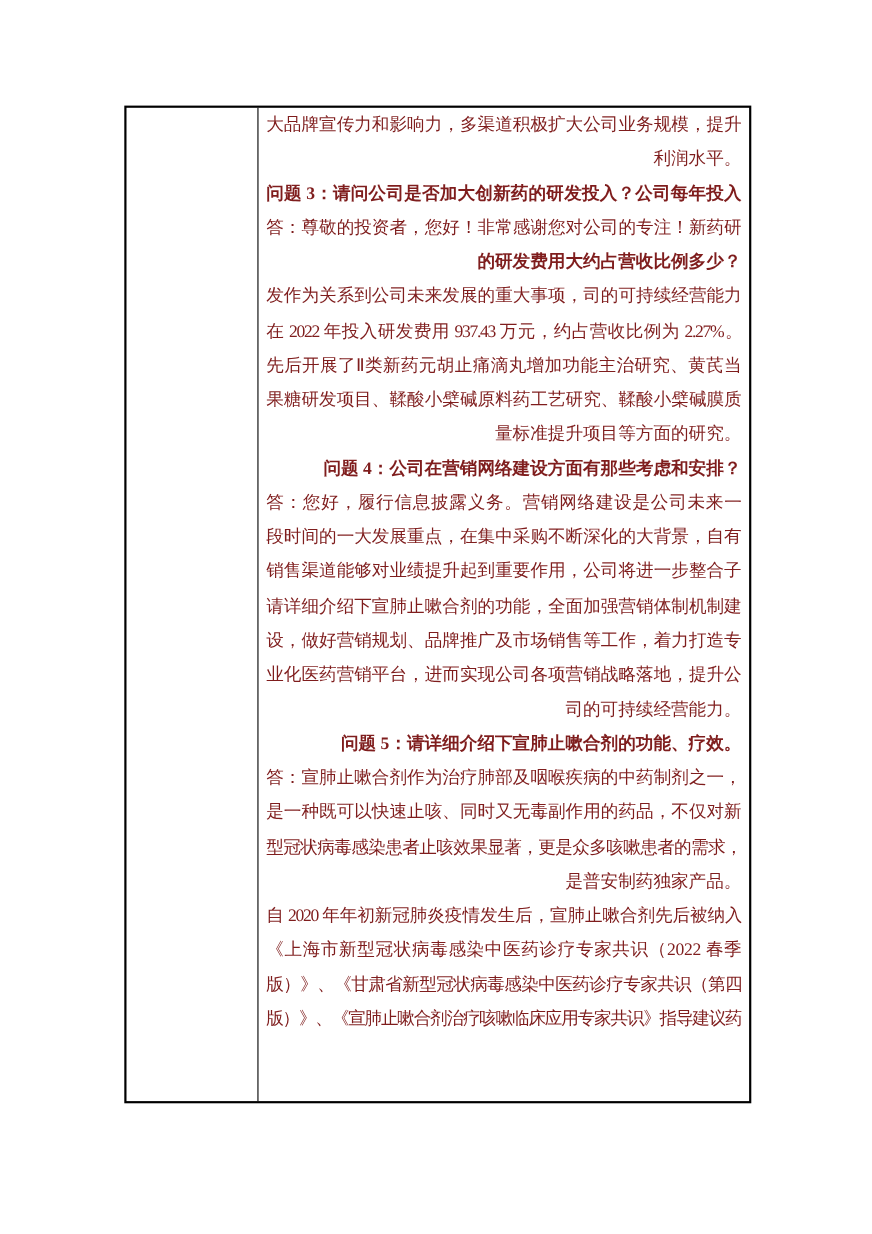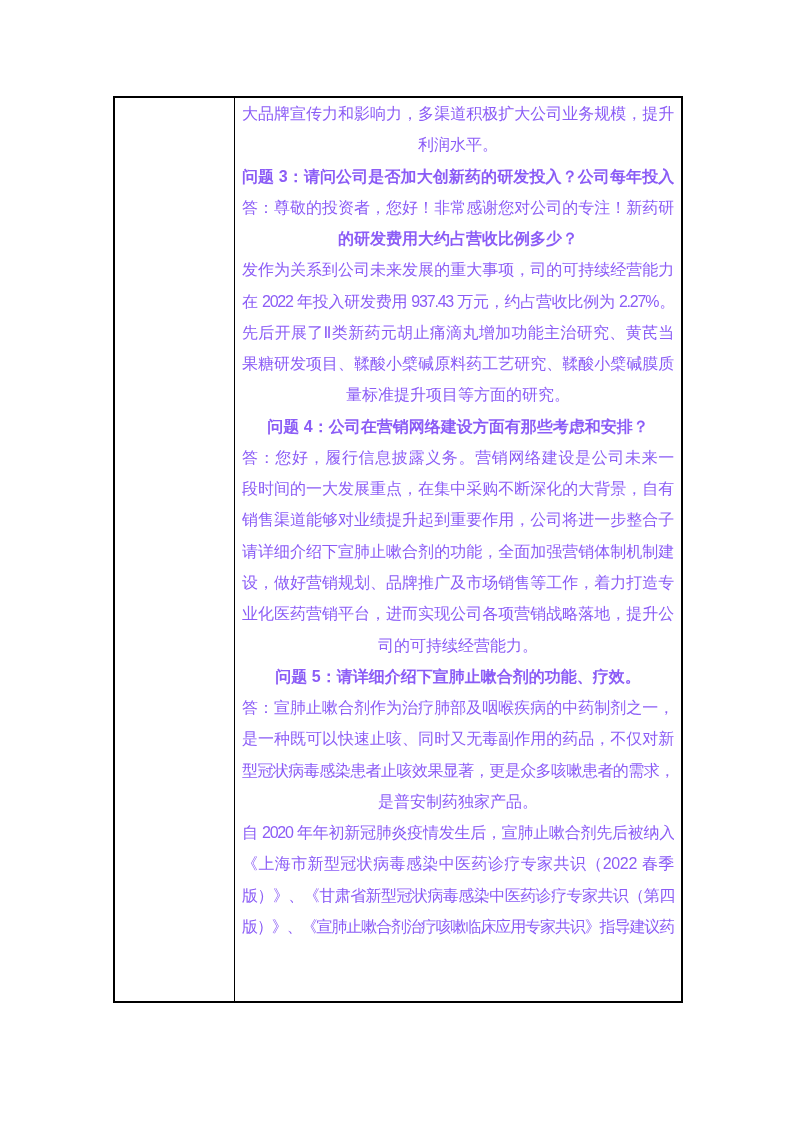--- a/index.html
+++ b/index.html
@@ -5,22 +5,22 @@
   html, body {
     margin: 0;
     padding: 0;
     background: #ffffff;
   }
   .page {
     position: relative;
     width: 793px;
     height: 1122px;
     background: #ffffff;
-    font-family: Liberation Sans, sans-serif;
-    color: #8b5cf6;
+    font-family: Liberation Serif, serif;
+    color: #7f1d1d;
     overflow: hidden;
   }
   .doc-table {
     position: absolute;
     left: 113px;
     top: 96px;
     width: 570px;
     height: 907px;
     border: 2px solid #000000;
     box-sizing: border-box;
@@ -36,21 +36,21 @@
   .cell-right {
     flex: 1 1 auto;
     padding: 0 7px;
     box-sizing: border-box;
     overflow: hidden;
   }
   .line {
     height: 31.27px;
     line-height: 31.27px;
     font-size: 16px;
-    text-align: center;
+    text-align: right;
     overflow: hidden;
     white-space: nowrap;
   }
   .line.justify {
     text-align: justify;
     text-align-last: justify;
     white-space: normal;
     letter-spacing: -0.3px;
   }
   .line.tight {

